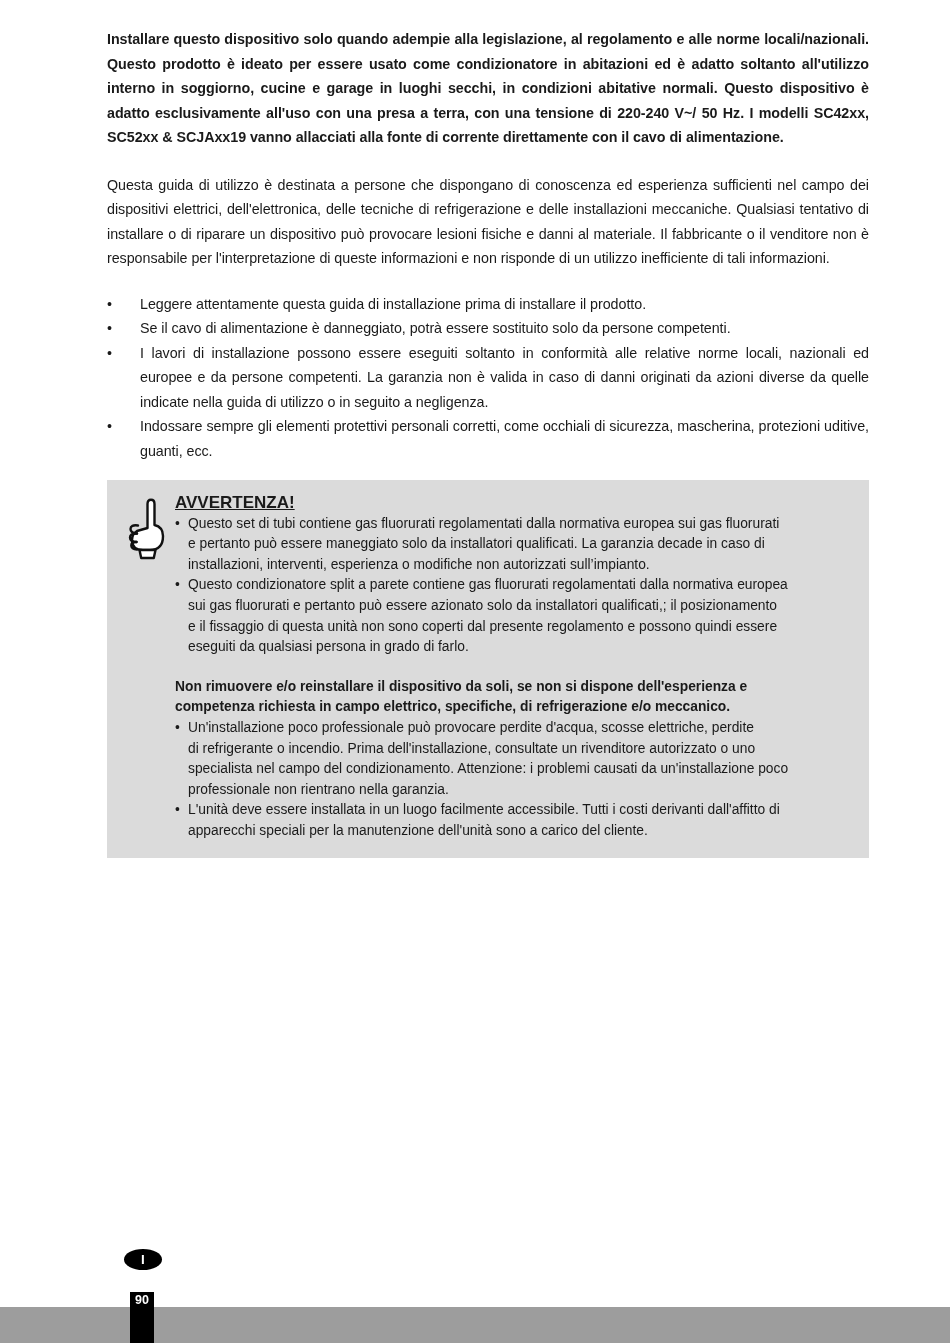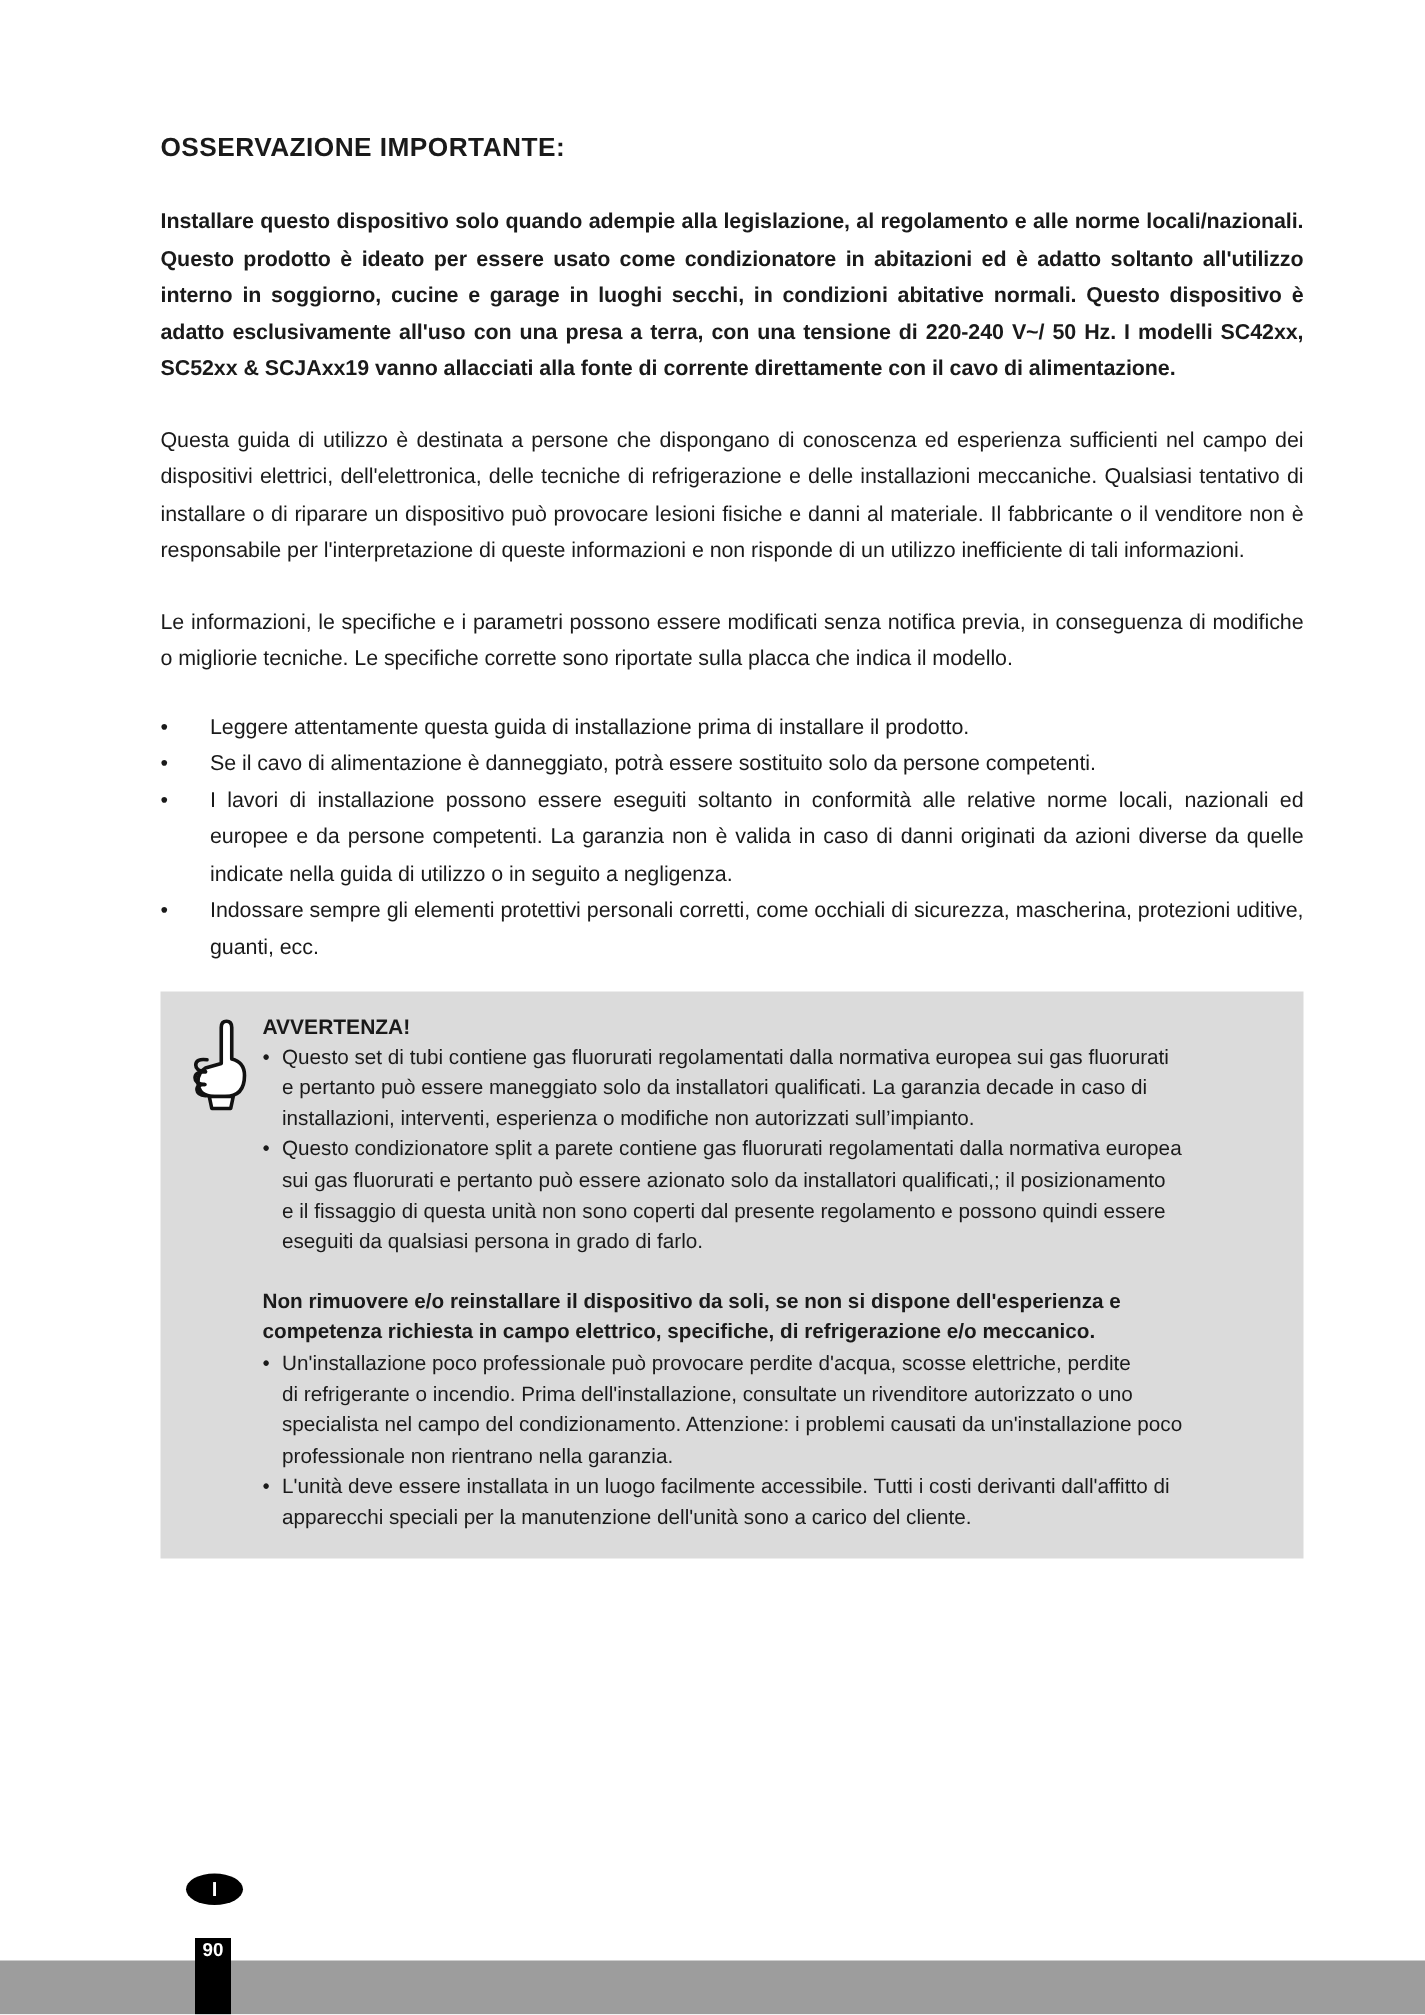--- a/index.html
+++ b/index.html
@@ -44,21 +44,21 @@
   .internet{margin-top:23px;font-size:14.3px;line-height:24.5px;letter-spacing:-0.05px;}
   .warnbox{
     margin-top:17px;
     background:var(--box-bg);
     width:762px;
     display:flex;
     padding:13px 12px 16px 10px;
   }
   .icon-col{flex:0 0 58px;padding-top:4px;padding-left:6px;}
   .warn-text{flex:1;font-size:13.8px;line-height:20.6px;}
-  .warn-title{font-weight:bold;font-size:14px;}
+  .warn-title{font-weight:bold;font-size:17px;text-decoration:underline;}
   .warn-subtitle{font-weight:bold;}
   .wbullet{display:flex;}
   .wbullet .marker{width:13px;flex:0 0 13px;}
   .wbullet .btext{flex:1;white-space:pre-line;}
   .warn-note{font-weight:bold;margin-top:19px;white-space:pre-line;}
   .lang-badge{
     position:absolute;left:124px;top:1249px;
     width:38px;height:21px;border-radius:50%;
     background:var(--badge-bg);color:var(--badge-fg);
     display:flex;align-items:center;justify-content:center;
@@ -79,27 +79,25 @@
     z-index:1;
   }
   .hand-svg{display:block;}
 </style>
 </head>
 <body>
 
 <div class="page">
   <div class="content">
 
-    <h1 class="doc-title">OSSERVAZIONE IMPORTANTE:</h1>
 
     <p class="para bold mt1">Installare questo dispositivo solo quando adempie alla legislazione, al regolamento e alle norme locali/nazionali. Questo prodotto è ideato per essere usato come condizionatore in abitazioni ed è adatto soltanto all'utilizzo interno in soggiorno, cucine e garage in luoghi secchi, in condizioni abitative normali. Questo dispositivo è adatto esclusivamente all'uso con una presa a terra, con una tensione di 220-240 V~/ 50 Hz. I modelli SC42xx, SC52xx &amp; SCJAxx19 vanno allacciati alla fonte di corrente direttamente con il cavo di alimentazione.</p>
 
     <p class="para mt2">Questa guida di utilizzo è destinata a persone che dispongano di conoscenza ed esperienza sufficienti nel campo dei dispositivi elettrici, dell'elettronica, delle tecniche di refrigerazione e delle installazioni meccaniche. Qualsiasi tentativo di installare o di riparare un dispositivo può provocare lesioni fisiche e danni al materiale. Il fabbricante o il venditore non è responsabile per l'interpretazione di queste informazioni e non risponde di un utilizzo inefficiente di tali informazioni.</p>
 
-    <p class="para mt2">Le informazioni, le specifiche e i parametri possono essere modificati senza notifica previa, in conseguenza di modifiche o migliorie tecniche. Le specifiche corrette sono riportate sulla placca che indica il modello.</p>
 
     <div class="bullet-list">
       <div class="bullet-row">
         <span class="marker">•</span>
         <span class="btext">Leggere attentamente questa guida di installazione prima di installare il prodotto.</span>
       </div>
       <div class="bullet-row">
         <span class="marker">•</span>
         <span class="btext">Se il cavo di alimentazione è danneggiato, potrà essere sostituito solo da persone competenti.</span>
       </div>

